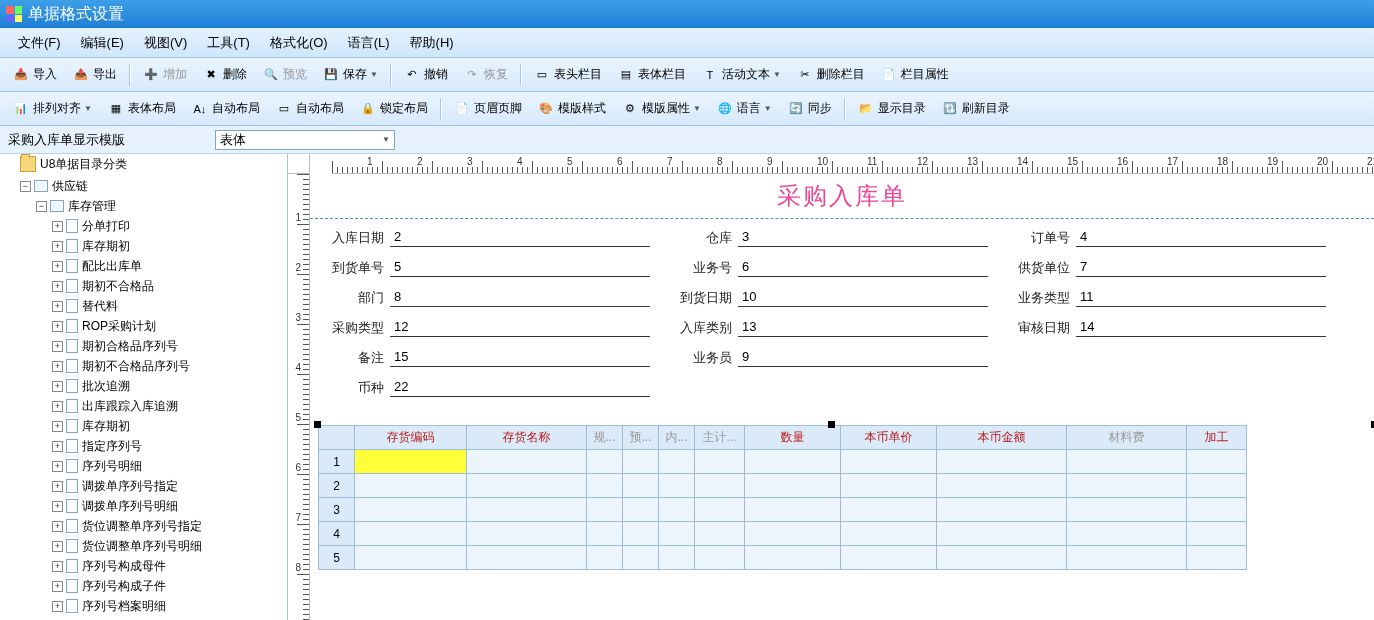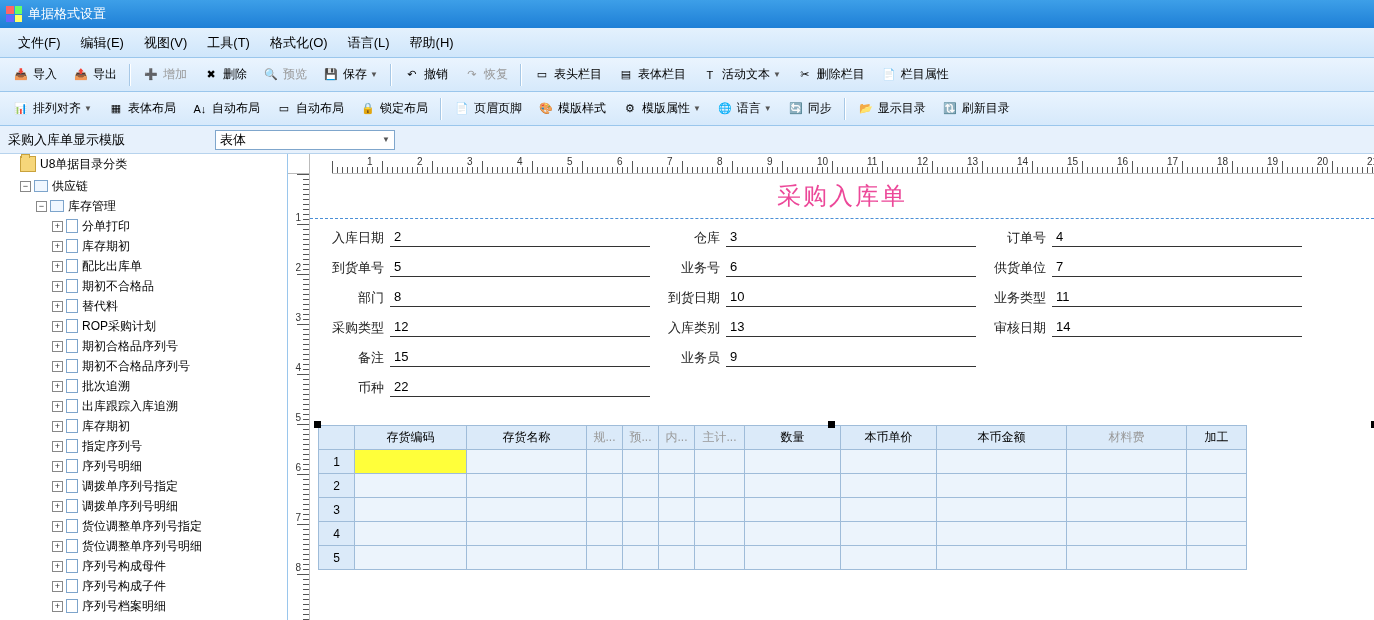--- a/index.html
+++ b/index.html
@@ -2,21 +2,21 @@
 <html><head>
 <meta charset="utf-8">
 <style>
 * { box-sizing: border-box; margin: 0; padding: 0; font-family: "Microsoft YaHei", SimSun, sans-serif; }
 body { width: 1374px; height: 620px; overflow: hidden; background: #fff; font-size: 12px; }
 
 .titlebar { height: 28px; background: linear-gradient(#3d9fe8, #1e7fd6); color: #fff; display: flex; align-items: center; padding: 0 6px; }
 .titlebar .app-icon { width: 16px; height: 16px; margin-right: 6px; display: grid; grid-template-columns: 1fr 1fr; grid-template-rows: 1fr 1fr; gap: 1px; }
 .titlebar .app-icon span:nth-child(1){background:#f66;} .titlebar .app-icon span:nth-child(2){background:#6f6;}
 .titlebar .app-icon span:nth-child(3){background:#66f;} .titlebar .app-icon span:nth-child(4){background:#ff6;}
-.titlebar .title { font-size: 13px; }
+.titlebar .title { font-size: 16px; }
 
 .menubar { height: 30px; background: linear-gradient(#e4f1fd, #cfe6fb); border-bottom: 1px solid #9ac6ec; display: flex; align-items: center; padding: 0 8px; }
 .menubar .menu-item { padding: 4px 10px; cursor: pointer; font-size: 13px; }
 
 .toolbar { height: 34px; background: linear-gradient(#eaf4fe, #d6e9fb); border-bottom: 1px solid #9ac6ec; display: flex; align-items: center; padding: 0 6px; gap: 2px; }
 .tbtn { display: flex; align-items: center; padding: 3px 6px; cursor: pointer; border: 1px solid transparent; border-radius: 2px; white-space: nowrap; font-size: 12px; }
 .tbtn.disabled { color: #999; }
 .tbtn .icon { width: 16px; height: 16px; margin-right: 4px; display: inline-flex; align-items: center; justify-content: center; font-size: 11px; }
 .tbtn .dd { margin-left: 3px; font-size: 8px; color: #555; }
 .sep { width: 2px; height: 22px; border-left: 1px solid #a7c8e6; border-right: 1px solid #fff; margin: 0 3px; }
@@ -47,32 +47,32 @@
 .ruler-h .label { position:absolute; bottom:6px; font-size:10px; color:#333;}
 .ruler-v { width: 22px; background: #fff; border-right: 1px solid #bbb; position: relative; overflow:hidden;}
 .ruler-v .tick { position:absolute; right:0; height:1px; width:6px; background:#555;}
 .ruler-v .tick.major { width:12px; }
 .ruler-v .label { position:absolute; right:8px; font-size:10px; color:#333;}
 
 .canvas-wrap { flex:1; display:flex; overflow:hidden;}
 .canvas { flex:1; background:#fff; position:relative; overflow:hidden;}
 .form-heading { text-align:center; font-size:24px; font-family: KaiTi, SimSun, serif; color:#ec4899; letter-spacing:2px; border-bottom:1px dashed #4a8fd6; padding: 6px 0;}
 .form-grid { padding: 10px 18px 8px 20px; }
-.form-row { display:flex; gap: 16px; margin-bottom: 12px; align-items:flex-end; }
+.form-row { display:flex; gap: 28px; margin-bottom: 12px; align-items:flex-end; }
 .form-field { display:flex; align-items:flex-end; }
 .form-field .fl { width: 60px; text-align:right; padding-right:6px; font-size:13px; color:#222;}
 .form-field .fv { border-bottom:1px solid #333; font-size:13px; padding: 0 4px 1px 4px; min-height:18px;}
 .col1 .fv { width: 260px; }
 .col2 .fv { width: 250px; }
 .col3 .fv { width: 250px; }
 
 .table-wrap { margin: 8px 0 0 8px; position:relative;}
 .dtable { border-collapse: collapse; font-size:12px; }
 .dtable th, .dtable td { border: 1px solid #9fbcd9; height: 24px; text-align:center; background:#ecf4fc;}
-.dtable th { background:#dbeaf9; font-weight:normal; color:#000000;}
+.dtable th { background:#dbeaf9; font-weight:normal; color:#b91c1c;}
 .dtable th.dim { color:#999; }
 .dtable td.rownum { background:#dbeaf9; width:36px;}
 .dtable td.sel { background:#ffff3a; }
 .handle { position:absolute; width:7px; height:7px; background:#000; }
 </style>
 </head>
 <body>
 
 <div class="titlebar">
   <span class="app-icon">

